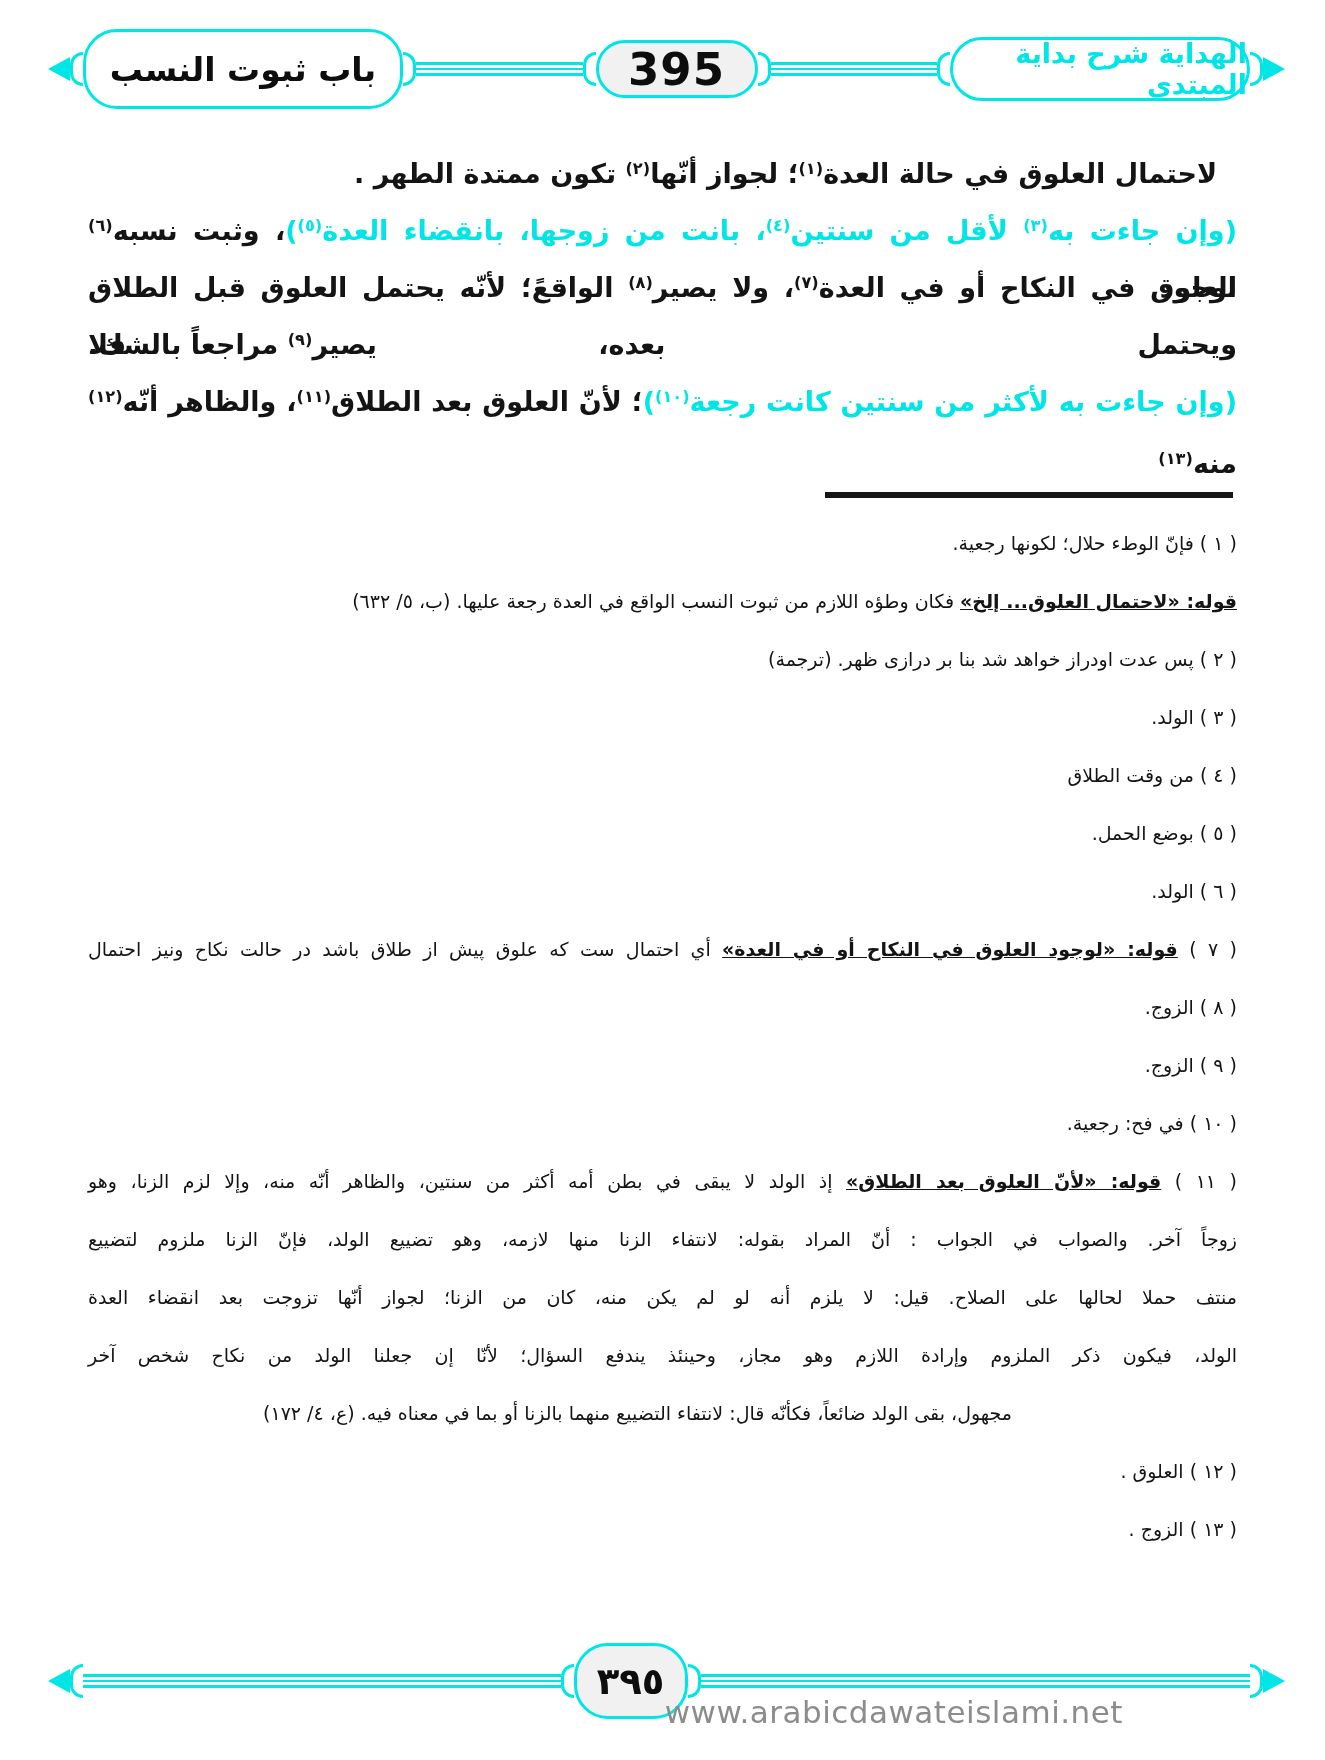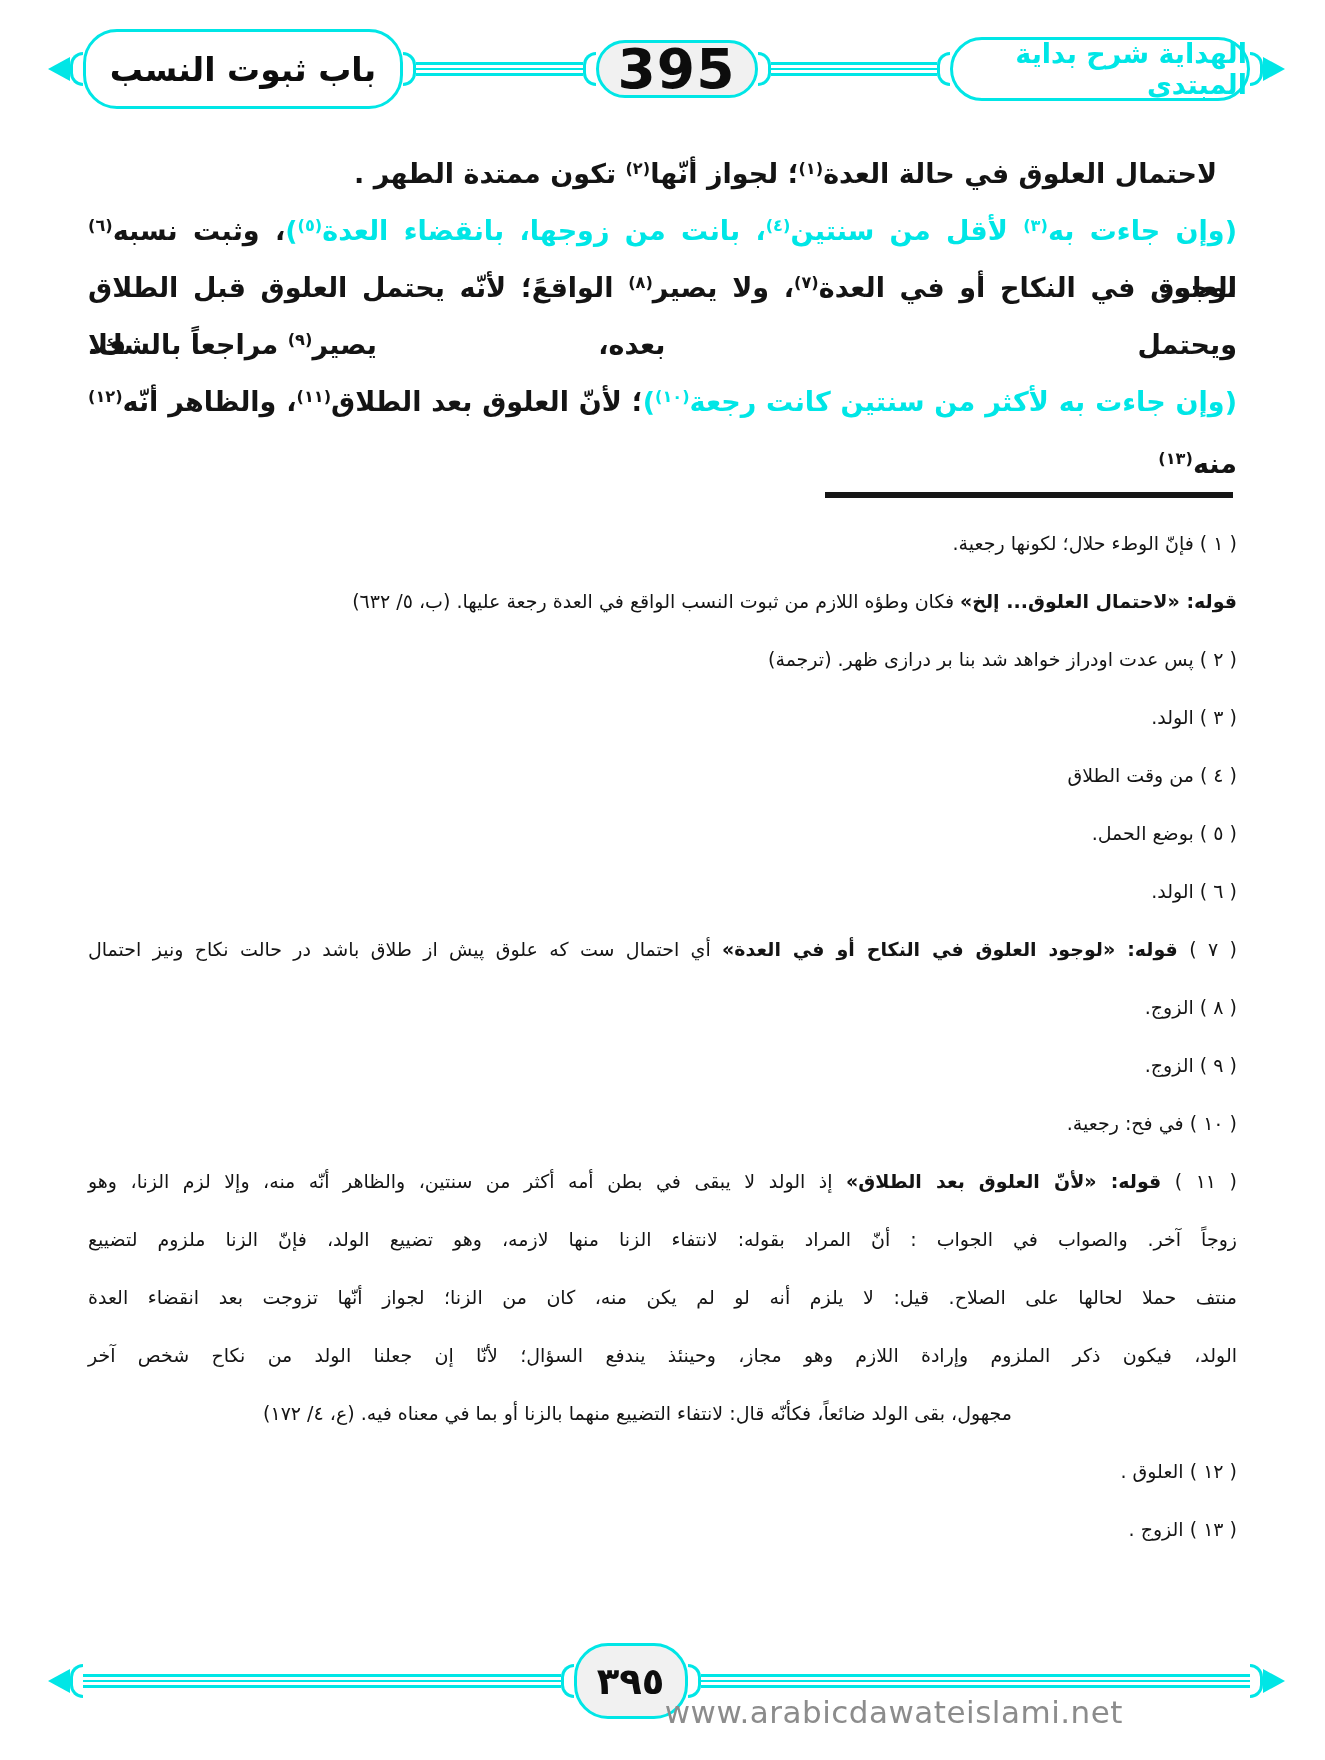--- a/index.html
+++ b/index.html
@@ -18,21 +18,21 @@
   
   .band{position:absolute;display:flex;align-items:center;}
   .band-header{top:30px;left:48px;right:40px;height:78px;}
   .band-footer{top:1642px;left:48px;right:40px;height:78px;}
   .pill{
     border:3px solid var(--accent);background:#fff;
     display:flex;align-items:center;justify-content:center;
     box-sizing:border-box;flex:0 0 auto;
   }
   .pill-chapter{width:320px;height:80px;border-radius:34px;font-size:33px;font-weight:bold;color:#0d0d0d;}
-  .pill-page{width:162px;height:58px;border-radius:30px;font-size:55px;font-weight:bold;color:#0d0d0d;background:var(--pillbg);letter-spacing:1px;}
+  .pill-page{width:162px;height:58px;border-radius:30px;font-size:45px;font-weight:bold;color:#0d0d0d;background:var(--pillbg);letter-spacing:1px;}
   .pill-title{width:300px;height:64px;border-radius:34px;font-size:27px;font-weight:bold;color:var(--accent);direction:rtl;}
   .pill-page-footer{width:114px;height:76px;border-radius:34px;font-size:37px;font-weight:bold;color:#0d0d0d;background:var(--pillbg);}
   .pipe{
     flex:1 1 auto;height:14px;box-sizing:border-box;
     border-top:3px solid var(--accent);border-bottom:3px solid var(--accent);
     background-image:linear-gradient(to bottom,transparent calc(50% - 1px),var(--accent) calc(50% - 1px),var(--accent) calc(50% + 1px),transparent calc(50% + 1px));
   }
   .tip{width:0;height:0;flex:0 0 auto;border-top:12px solid transparent;border-bottom:12px solid transparent;}
   .tip-l{border-right:22px solid var(--accent);}
   .tip-r{border-left:22px solid var(--accent);}
@@ -48,21 +48,21 @@
   
   .separator{position:absolute;top:492px;right:92px;width:408px;height:6px;background:var(--sep);}
   
   .footnotes{position:absolute;top:514px;right:88px;left:88px;direction:rtl;}
   .fn-line{height:58px;line-height:58px;font-size:19px;color:var(--text);}
   
   .right{text-align:right;}
   .left{text-align:left;}
   .justify{text-align:justify;text-align-last:justify;}
   .accent{color:var(--accent);}
-  .bold{font-weight:bold;}
+  .bold{font-weight:bold;text-decoration:underline;}
   .sup{font-size:0.6em;vertical-align:0.55em;}
   
   .url{
     position:absolute;top:1694px;right:202px;
     font-size:31px;color:var(--url);letter-spacing:0.5px;margin-left:36px;
   }
 </style>
 </head>
 <body>
 

